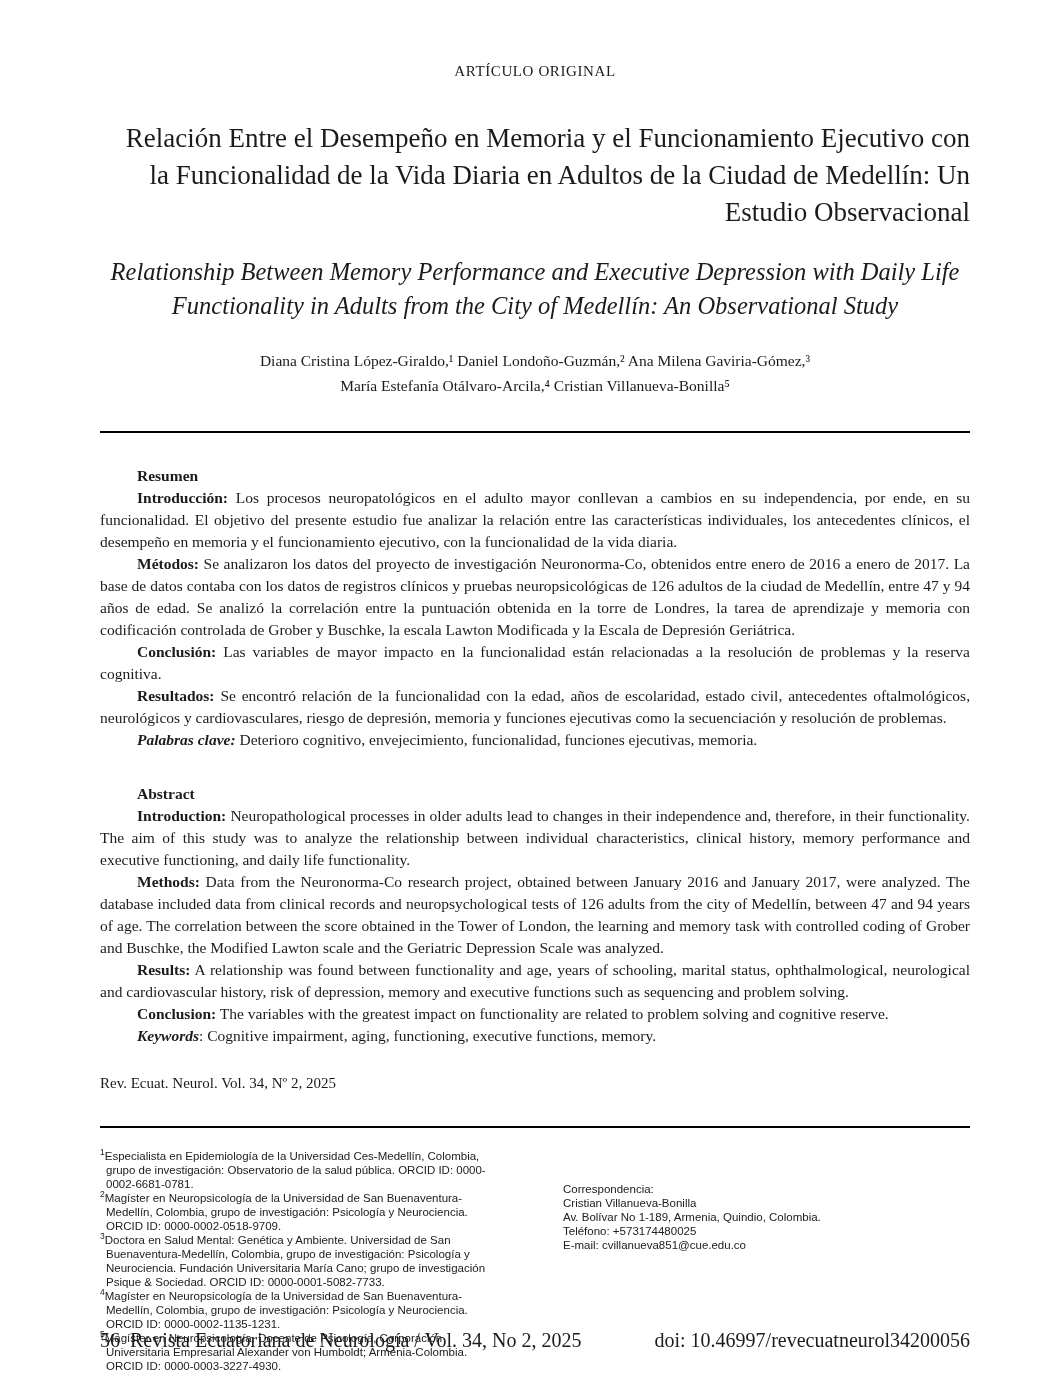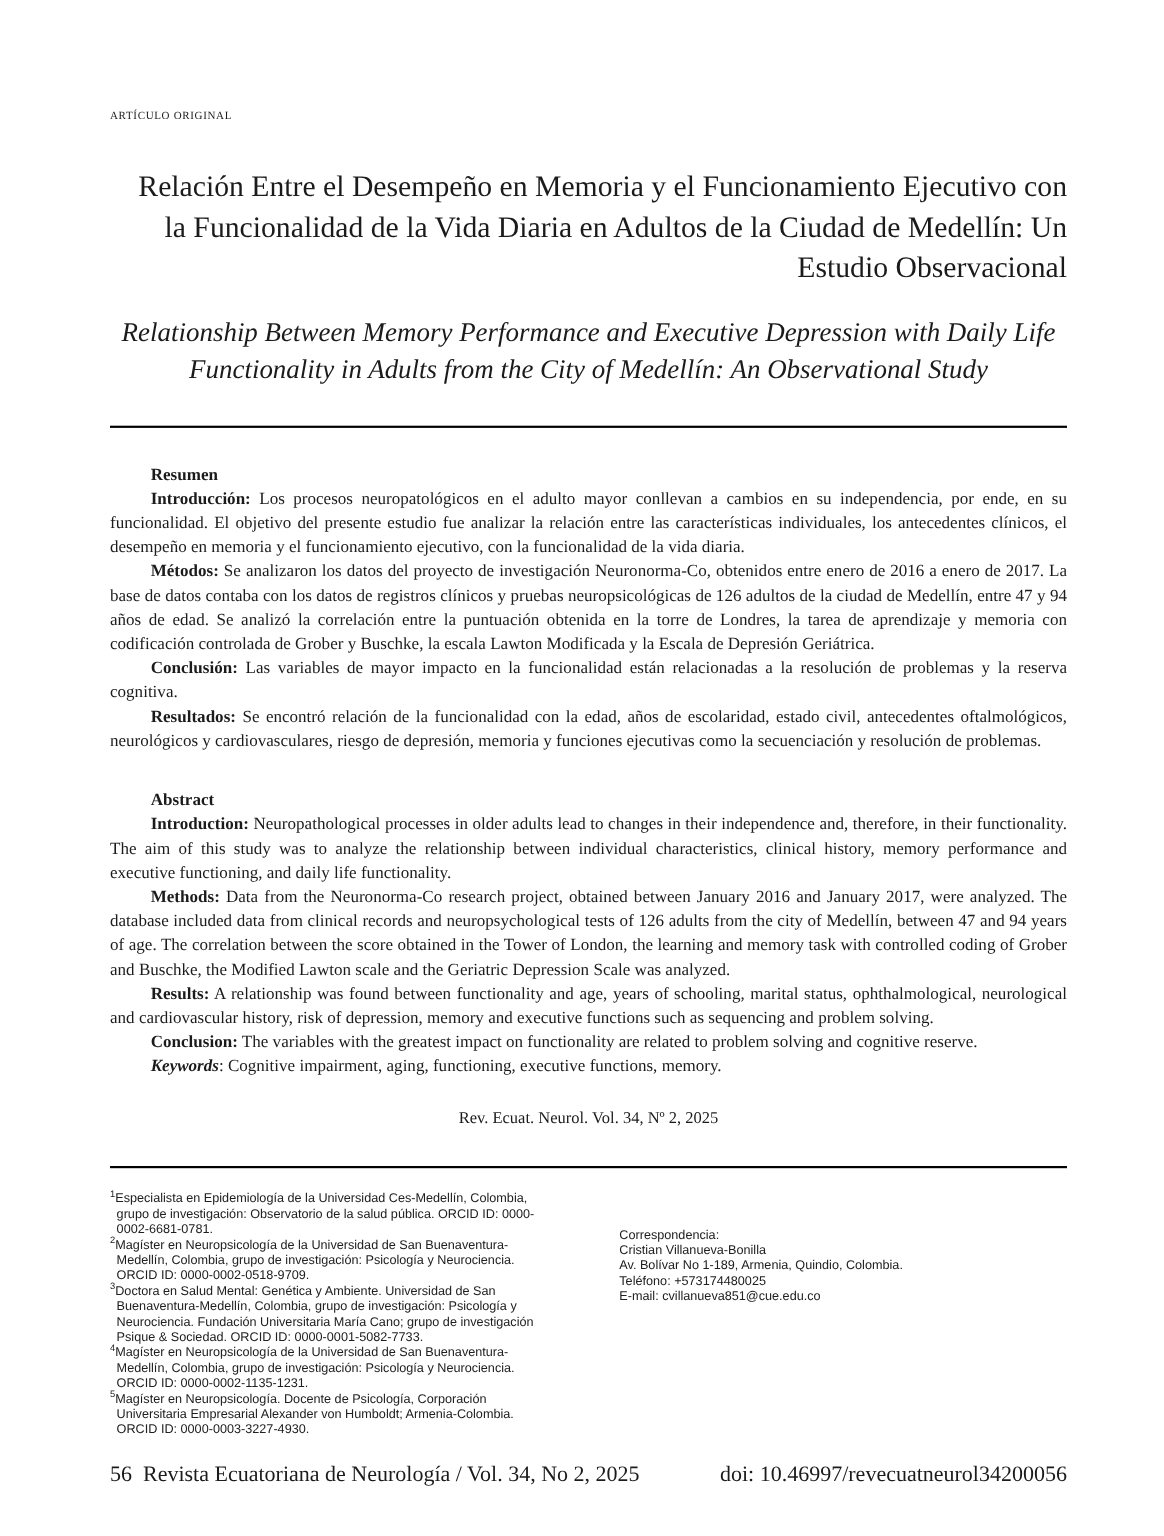--- a/index.html
+++ b/index.html
@@ -15,22 +15,23 @@
     font-family: "Liberation Serif", serif;
     color: #1b1b1b;
   }
   .page {
     position: absolute;
     inset: 0;
     padding: 0 88px 0 100px;
     box-sizing: border-box;
   }
   .kicker {
-    padding-top: 100px;
-    font-size: 10px;
+    padding-top: 63px;
+    text-align: center;
+    font-size: 15px;
     letter-spacing: 0.6px;
   }
   .title-es {
     margin: 40px 0 0 0;
     font-size: 27px;
     line-height: 37px;
     font-weight: normal;
     text-align: right;
   }
   .title-en {
@@ -63,21 +64,21 @@
     margin: 0;
     text-indent: 37px;
     text-align: justify;
     font-size: 15.5px;
     line-height: 22px;
   }
   .label { font-weight: bold; }
   .label.it { font-style: italic; }
   .journal-ref {
     margin-top: 26px;
-    text-align: center;
+    text-align: left;
     font-size: 15px;
     line-height: 20px;
   }
   .rule-2 { margin-top: 33px; }
   .footnotes-row {
     margin-top: 21px;
     display: flex;
     align-items: flex-start;
     font-family: "Liberation Sans", sans-serif;
     font-size: 11.5px;
@@ -116,28 +117,33 @@
 <body>
 
 <div class="page">
 
   <div class="kicker">ARTÍCULO ORIGINAL</div>
 
   <h1 class="title-es">Relación Entre el Desempeño en Memoria y el Funcionamiento Ejecutivo con la Funcionalidad de la Vida Diaria en Adultos de la Ciudad de Medellín: Un Estudio Observacional</h1>
 
   <h2 class="title-en">Relationship Between Memory Performance and Executive Depression with Daily Life Functionality in Adults from the City of Medellín: An Observational Study</h2>
 
+  <div class="authors">
+    <div>Diana Cristina López-Giraldo,¹ Daniel Londoño-Guzmán,² Ana Milena Gaviria-Gómez,³</div>
+    <div>María Estefanía Otálvaro-Arcila,⁴ Cristian Villanueva-Bonilla⁵</div>
+  </div>
 
   <hr class="rule">
 
   <div class="section-heading">Resumen</div>
   <p class="para"><span class="label">Introducción:</span> <span>Los procesos neuropatológicos en el adulto mayor conllevan a cambios en su independencia, por ende, en su funcionalidad. El objetivo del presente estudio fue analizar la relación entre las características individuales, los antecedentes clínicos, el desempeño en memoria y el funcionamiento ejecutivo, con la funcionalidad de la vida diaria.</span></p>
   <p class="para"><span class="label">Métodos:</span> <span>Se analizaron los datos del proyecto de investigación Neuronorma-Co, obtenidos entre enero de 2016 a enero de 2017. La base de datos contaba con los datos de registros clínicos y pruebas neuropsicológicas de 126 adultos de la ciudad de Medellín, entre 47 y 94 años de edad. Se analizó la correlación entre la puntuación obtenida en la torre de Londres, la tarea de aprendizaje y memoria con codificación controlada de Grober y Buschke, la escala Lawton Modificada y la Escala de Depresión Geriátrica.</span></p>
   <p class="para"><span class="label">Conclusión:</span> <span>Las variables de mayor impacto en la funcionalidad están relacionadas a la resolución de problemas y la reserva cognitiva.</span></p>
   <p class="para"><span class="label">Resultados:</span> <span>Se encontró relación de la funcionalidad con la edad, años de escolaridad, estado civil, antecedentes oftalmológicos, neurológicos y cardiovasculares, riesgo de depresión, memoria y funciones ejecutivas como la secuenciación y resolución de problemas.</span></p>
+  <p class="para"><span class="label it">Palabras clave:</span> <span>Deterioro cognitivo, envejecimiento, funcionalidad, funciones ejecutivas, memoria.</span></p>
 
   <div class="section-heading">Abstract</div>
   <p class="para"><span class="label">Introduction:</span> <span>Neuropathological processes in older adults lead to changes in their independence and, therefore, in their functionality. The aim of this study was to analyze the relationship between individual characteristics, clinical history, memory performance and executive functioning, and daily life functionality.</span></p>
   <p class="para"><span class="label">Methods:</span> <span>Data from the Neuronorma-Co research project, obtained between January 2016 and January 2017, were analyzed. The database included data from clinical records and neuropsychological tests of 126 adults from the city of Medellín, between 47 and 94 years of age. The correlation between the score obtained in the Tower of London, the learning and memory task with controlled coding of Grober and Buschke, the Modified Lawton scale and the Geriatric Depression Scale was analyzed.</span></p>
   <p class="para"><span class="label">Results:</span> <span>A relationship was found between functionality and age, years of schooling, marital status, ophthalmological, neurological and cardiovascular history, risk of depression, memory and executive functions such as sequencing and problem solving.</span></p>
   <p class="para"><span class="label">Conclusion:</span> <span>The variables with the greatest impact on functionality are related to problem solving and cognitive reserve.</span></p>
   <p class="para"><span class="label it">Keywords</span><span>: Cognitive impairment, aging, functioning, executive functions, memory.</span></p>
 
   <div class="journal-ref">Rev. Ecuat. Neurol. Vol. 34, Nº 2, 2025</div>
 

